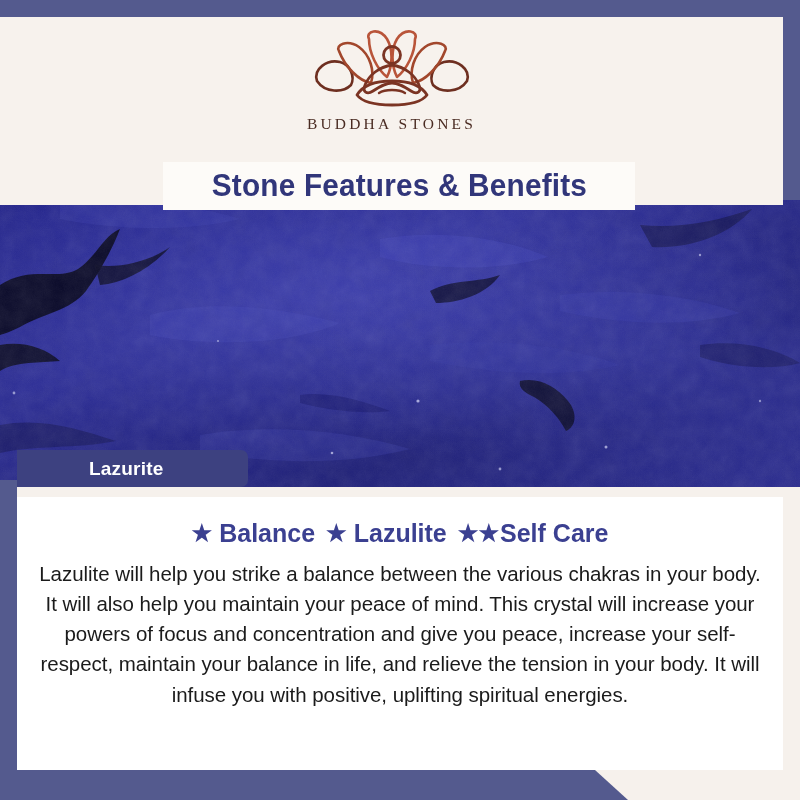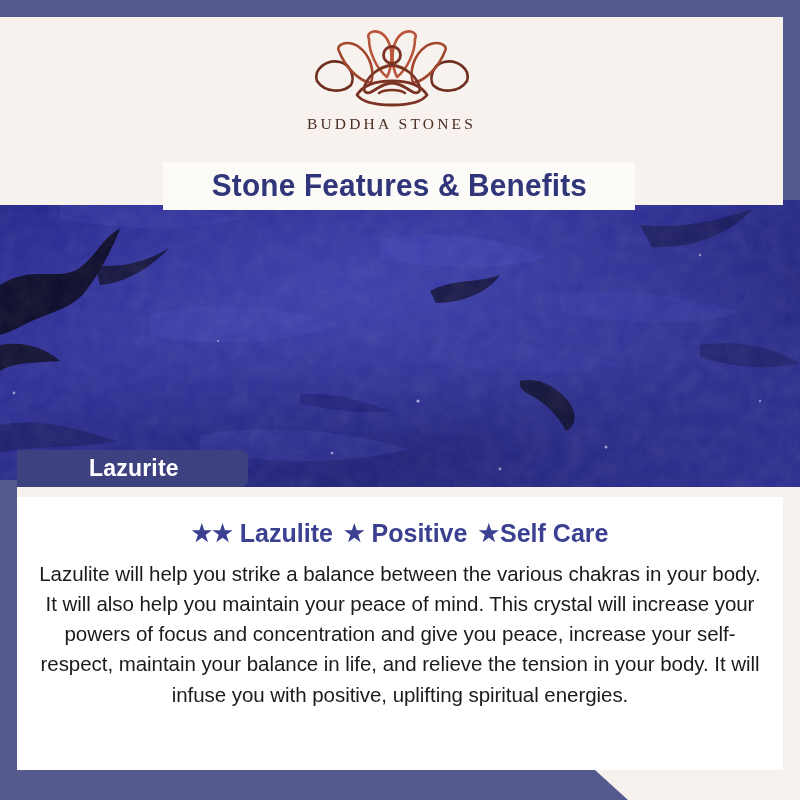--- a/index.html
+++ b/index.html
@@ -74,21 +74,21 @@
 
   
   .name-banner {
     position:absolute; left:17px; top:450px;
     width:231px; height:37px;
     background:#3d4180; z-index:4;
     border-top-right-radius:7px; border-bottom-right-radius:7px;
     display:flex; align-items:center;
   }
   .name-text {
-    color:#ffffff; font-size:23px; font-weight:bold;
+    color:#ffffff; font-size:19px; font-weight:bold;
     padding-left:72px; letter-spacing:0.2px;
   }
 
   
   .gap-strip {
     position:absolute; left:0; top:487px; width:800px; height:10px;
     background:#f6f1ec; z-index:3;
   }
 
   
@@ -238,28 +238,28 @@
   <span class="name-text">Lazurite</span>
 </div>
 
 <div class="gap-strip"></div>
 
 <div class="card">
 
   <div class="benefits">
     <span class="benefit">
       <span class="star">★</span>
+      <span class="blabel">Balance</span>
     </span>
     <span class="benefit">
       <span class="star">★</span>
       <span class="blabel">Lazulite</span>
     </span>
     <span class="benefit">
       <span class="star">★</span>
-      <span class="blabel">Positive</span>
     </span>
     <span class="benefit tight">
       <span class="star">★</span>
       <span class="blabel">Self Care</span>
     </span>
   </div>
 
   <p class="body-copy">Lazulite will help you strike a balance between the various chakras in your body. It will also help you maintain your peace of mind. This crystal will increase your powers of focus and concentration and give you peace, increase your self-respect, maintain your balance in life, and relieve the tension in your body. It will infuse you with positive, uplifting spiritual energies.</p>
 </div>
 

